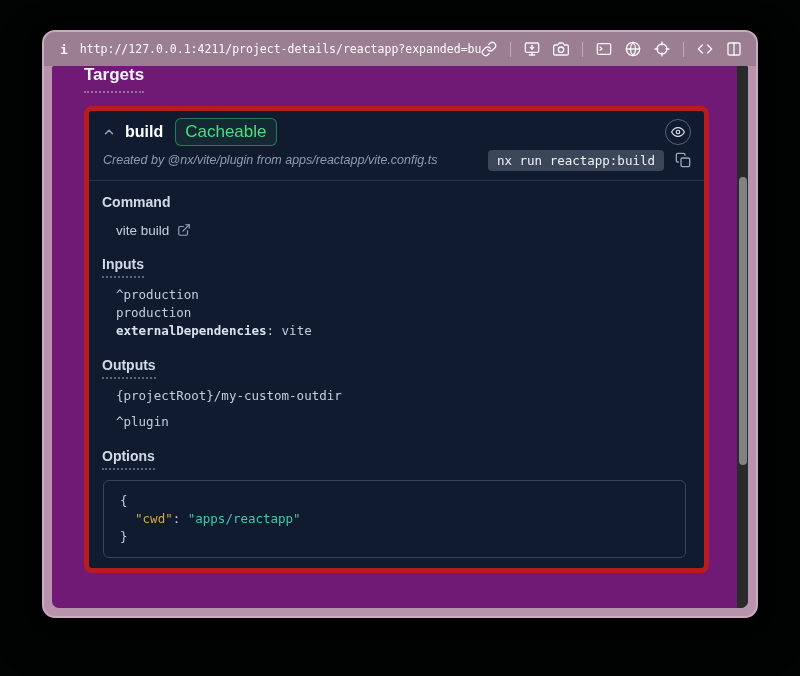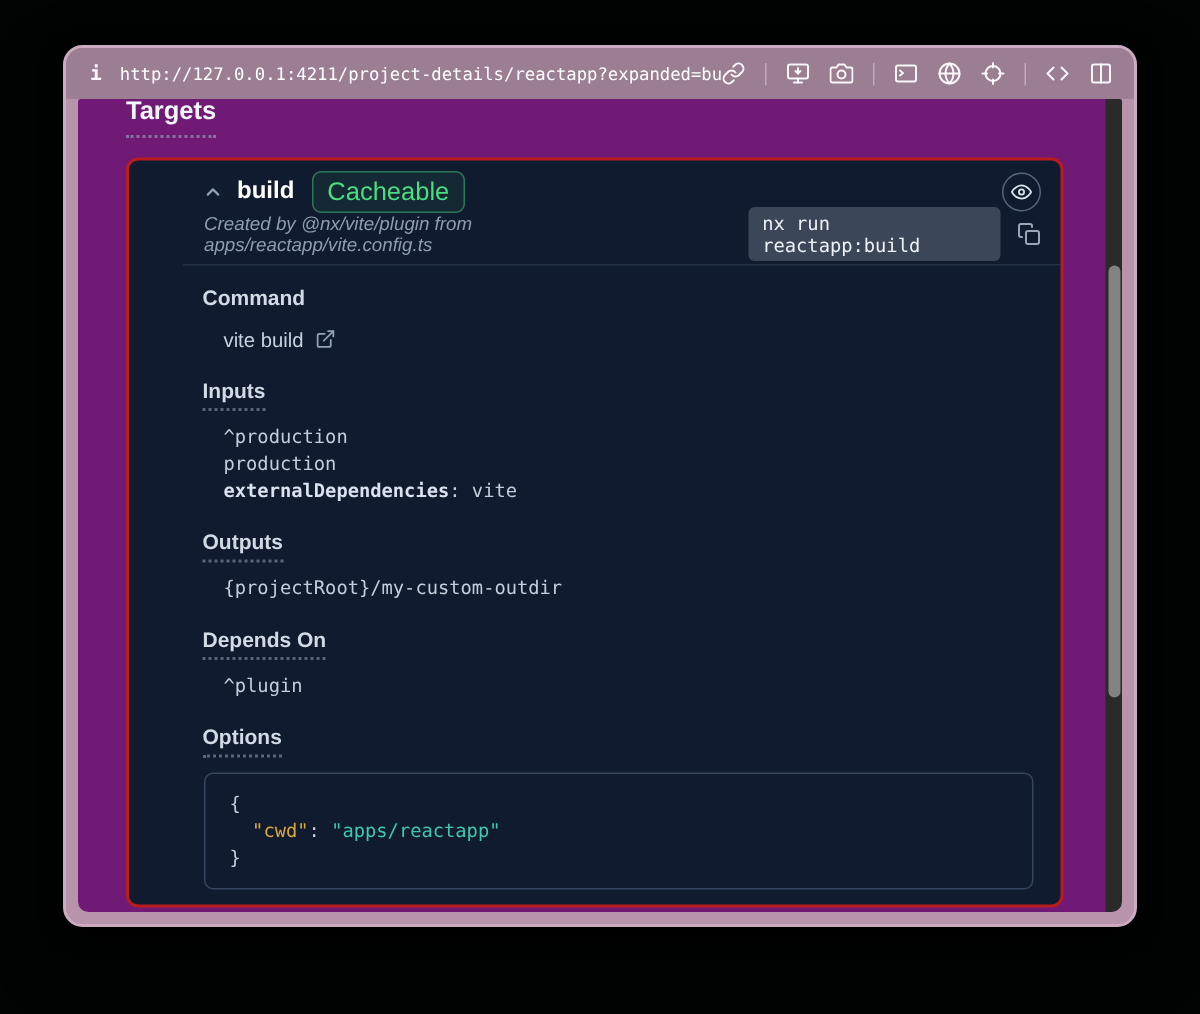--- a/index.html
+++ b/index.html
@@ -36,22 +36,22 @@
   .scroll-thumb { position:absolute; top:111px; left:1.5px; width:8px; height:288px;
                   background:#828282; border-radius:4px; }
 
   .page { position:absolute; inset:0 11px 0 0; padding:0 28px 0 32px; overflow:hidden; }
 
   .heading { margin-top:-7px; display:inline-block; color:#f3f6fa; font-size:17px;
              font-weight:600; border-bottom:2px dotted rgba(148,163,184,.65);
              padding-bottom:5px; line-height:22px; }
 
   
-  .card { margin-top:13px; background:#111b2f; border:2px solid #b91c1c;
-          border-radius:8px;padding-left:36px; }
+  .card { margin-top:13px; background:#111b2f; border:5px solid #b91c1c;
+          border-radius:8px; }
   .card-header { padding:9px 13px 9px 13px; }
   .hdr-row { display:flex; align-items:center; height:24px; }
   .chev { width:14px; height:14px; color:#8fa0b6; flex:0 0 14px; }
   .chev svg { width:14px; height:14px; display:block; }
   .t-title { color:#ffffff; font-size:16px; font-weight:700; margin-left:9px; }
   .badge { margin-left:12px; font-size:17px; color:#4ade80;
            border:1px solid rgba(74,222,128,.45); background:rgba(74,222,128,.07);
            border-radius:6px; padding:2.5px 9px; line-height:1.2; }
   .spacer { flex:1; }
   .eye-btn { width:26px; height:26px; border-radius:50%; border:1px solid #55657c;
@@ -215,21 +215,20 @@
             <div class="mono-line">^production</div>
             <div class="mono-line">production</div>
             <div class="mono-line"><span class="kv-key">externalDependencies</span><span>: </span><span>vite</span></div>
           </div>
 
           <div class="sec-label mt"><span class="dotted">Outputs</span></div>
           <div class="mono-block">
             <div class="mono-line">{projectRoot}/my-custom-outdir</div>
           </div>
 
-          <div class="sec-label mt"><span class="dotted">Depends On</span></div>
           <div class="mono-block">
             <div class="mono-line">^plugin</div>
           </div>
 
           <div class="sec-label mt"><span class="dotted">Options</span></div>
           <div class="opt-box">
             <div class="mono-line">{</div>
             <div class="mono-line"><span style="white-space:pre">  </span><span class="j-key">"cwd"</span><span>: </span><span class="j-val">"apps/reactapp"</span></div>
             <div class="mono-line">}</div>
           </div>

